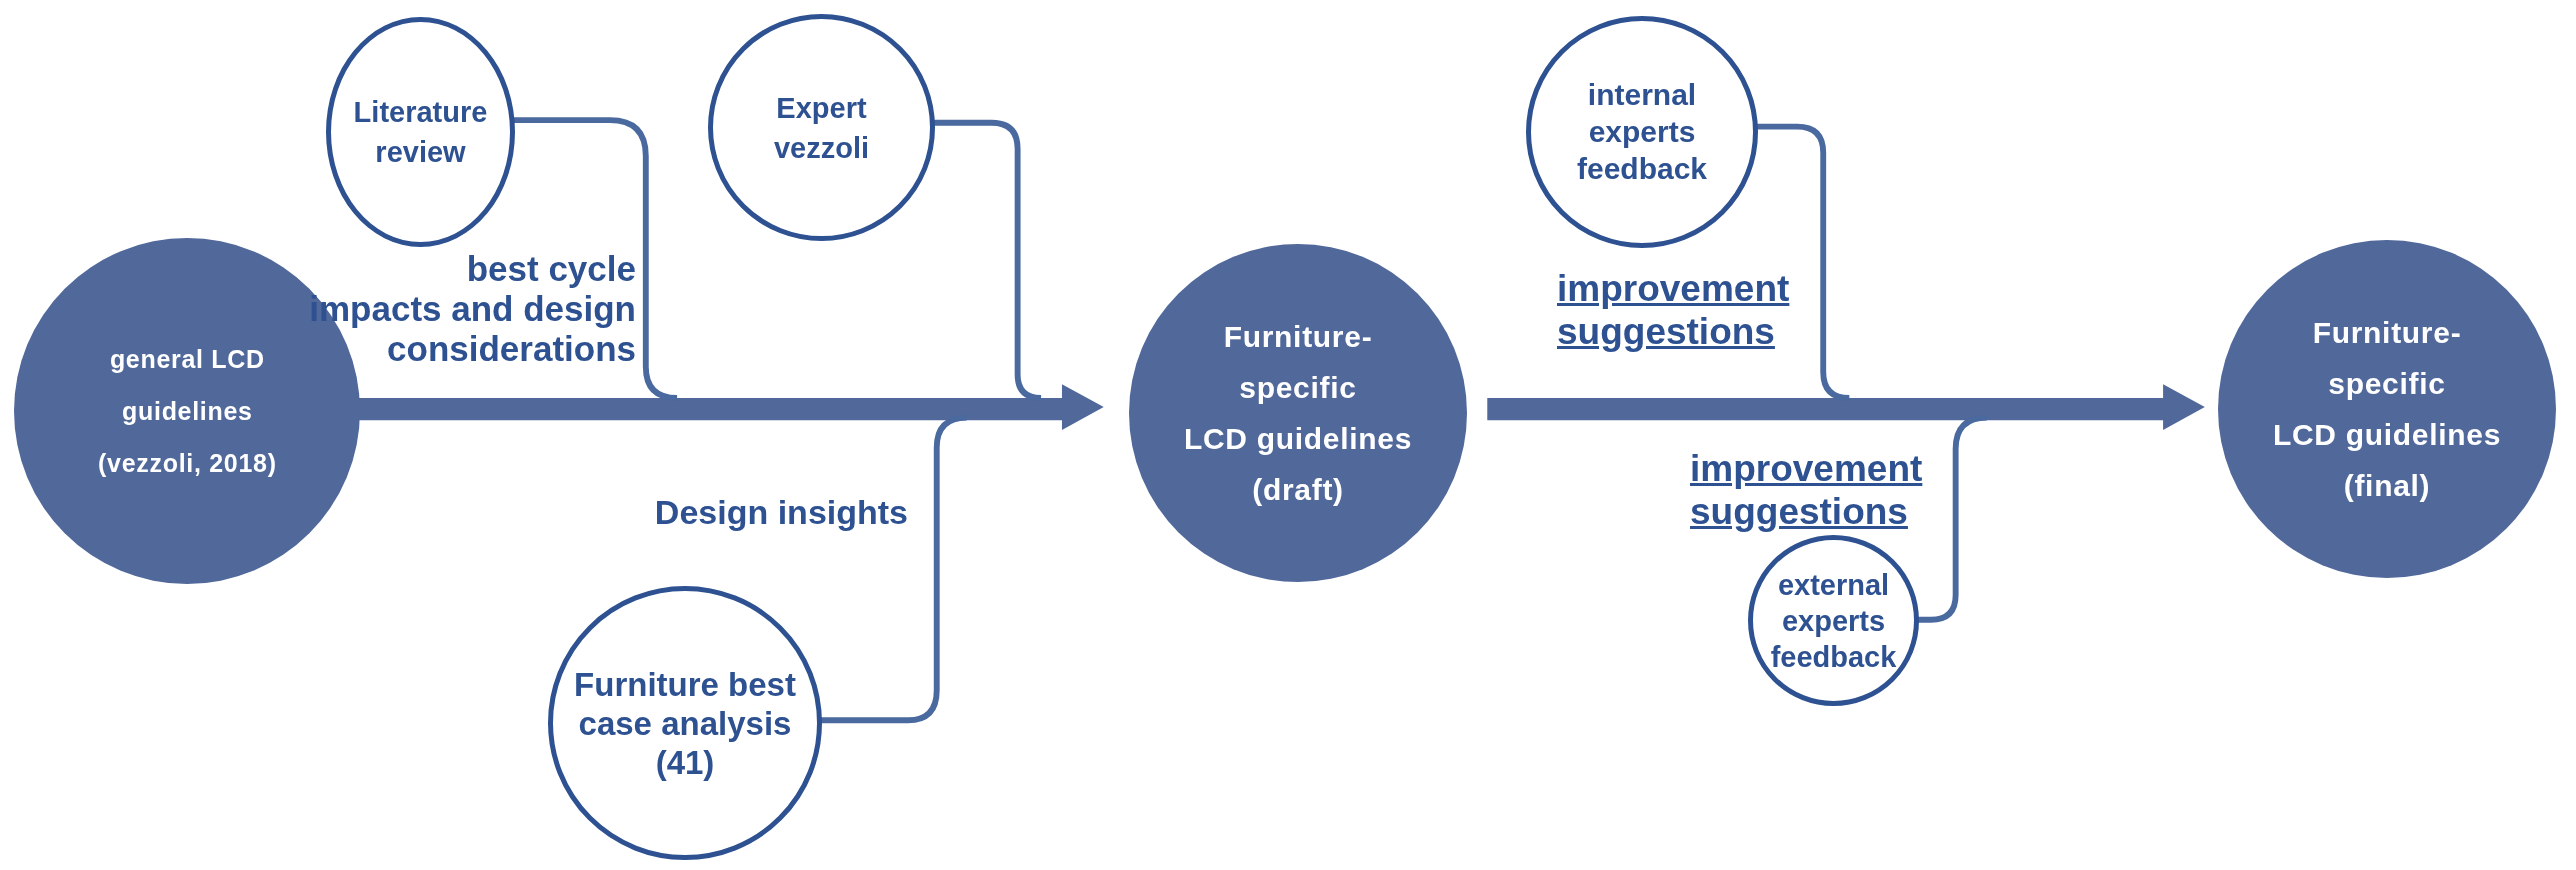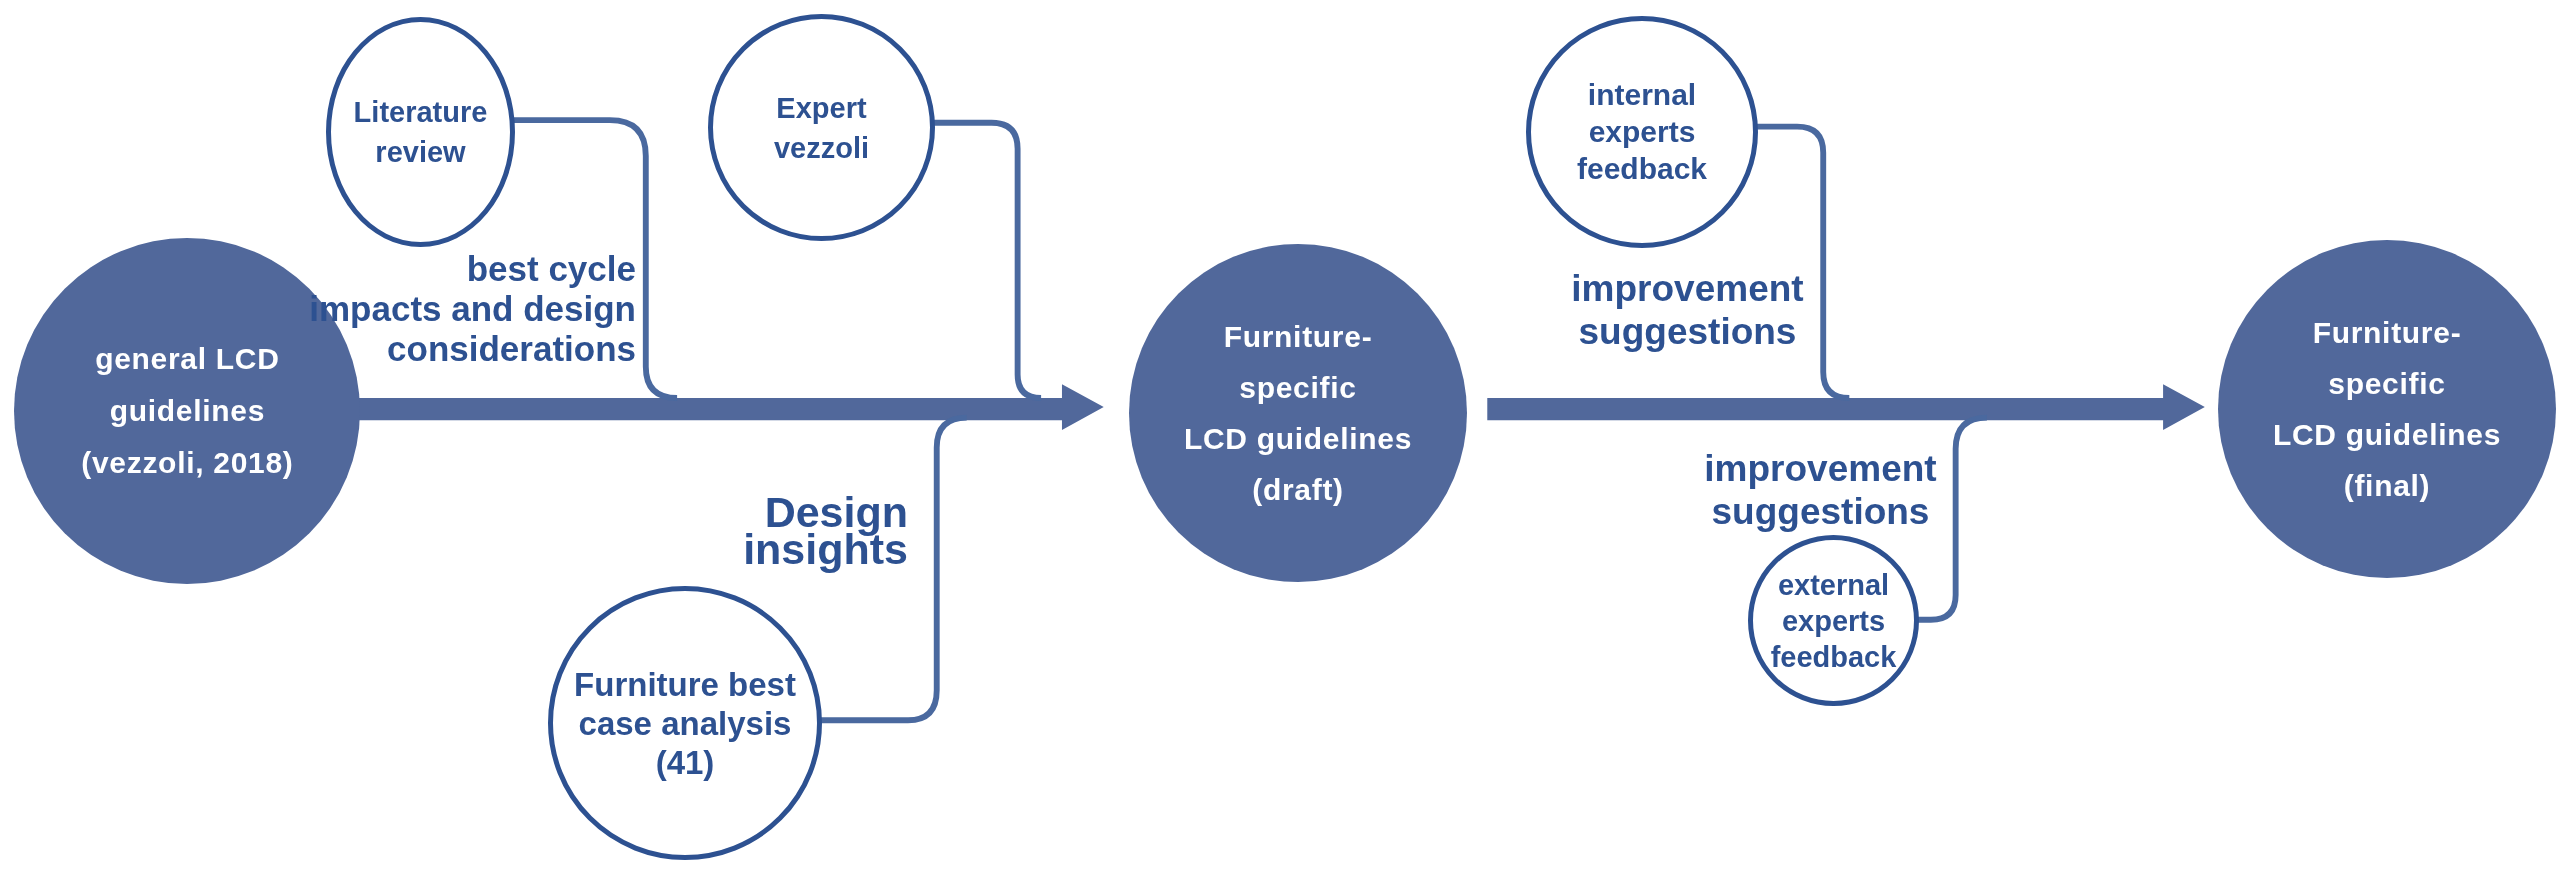--- a/index.html
+++ b/index.html
@@ -38,35 +38,35 @@
     border:5.2px solid var(--outline-blue);
     color:var(--outline-blue);
   }
   .label{
     position:absolute;
     color:var(--outline-blue);
     font-weight:bold;
     white-space:pre-line;
   }
   .label-right{text-align:right;}
-  .label-center{text-align:center;}
+  .label-center{text-align:left;text-decoration:underline;}
 
   
-  .n-general {left:14.4px;   top:238px; width:346px; height:346px; font-size:30px; line-height:52px;}
+  .n-general {left:14.4px;   top:238px; width:346px; height:346px; font-size:25px; line-height:52px;}
   .n-draft   {left:1129px; top:244px; width:338px; height:338px; font-size:30px; line-height:51px;}
   .n-final   {left:2218px; top:240px; width:338px; height:338px; font-size:30px; line-height:51px;}
   .n-literature {left:326px;  top:17px;  width:189px; height:230px; font-size:29px; line-height:40px;}
   .n-workshop   {left:708px; top:14.4px;  width:227px; height:227px; font-size:29px; line-height:40px;}
   .n-bestcase   {left:548px;  top:586px; width:274px; height:274px; font-size:33px; line-height:39px;}
   .n-internal   {left:1526px; top:15.7px;  width:232px; height:232px; font-size:30px; line-height:37px;}
   .n-external   {left:1748px; top:535px; width:171px; height:171px; font-size:29px; line-height:36px;}
 
   
   .l-lifecycle  {left:274px;  top:249px; width:362px; font-size:35px; line-height:40px;}
-  .l-design     {left:654px; top:494px; width:254px; font-size:43px; line-height:37px;}
+  .l-design     {left:654px; top:494px; width:254px; font-size:34px; line-height:37px;}
   .l-improve1   {left:1557px; top:267px; width:261px; font-size:37px; line-height:43px;}
   .l-improve2   {left:1690px; top:447px; width:261px; font-size:37px; line-height:43px;}
 </style>
 </head>
 <body>
 
 <div class="canvas">
 
   <svg class="links" viewBox="0 0 3949 1335" aria-hidden="true">
 

